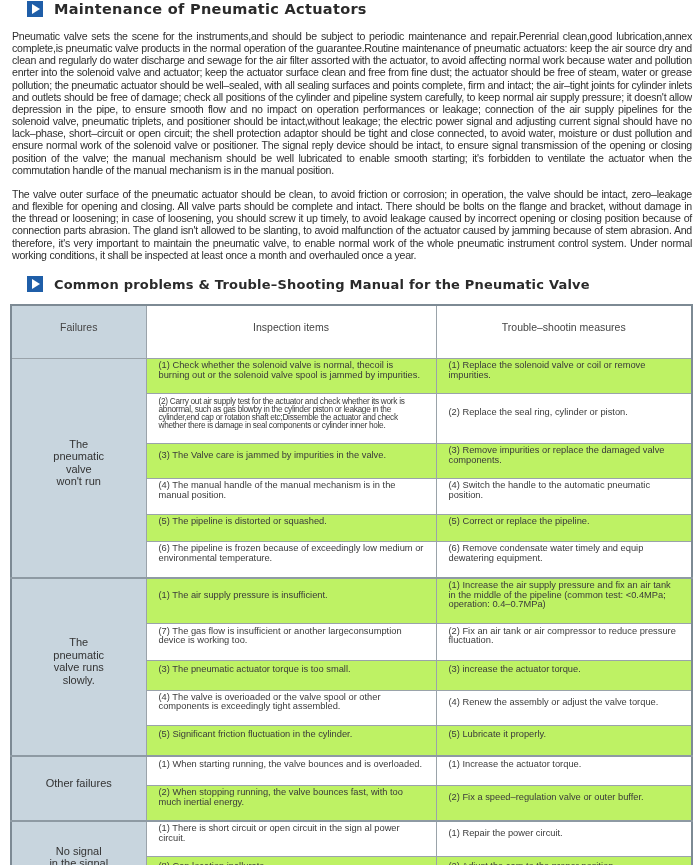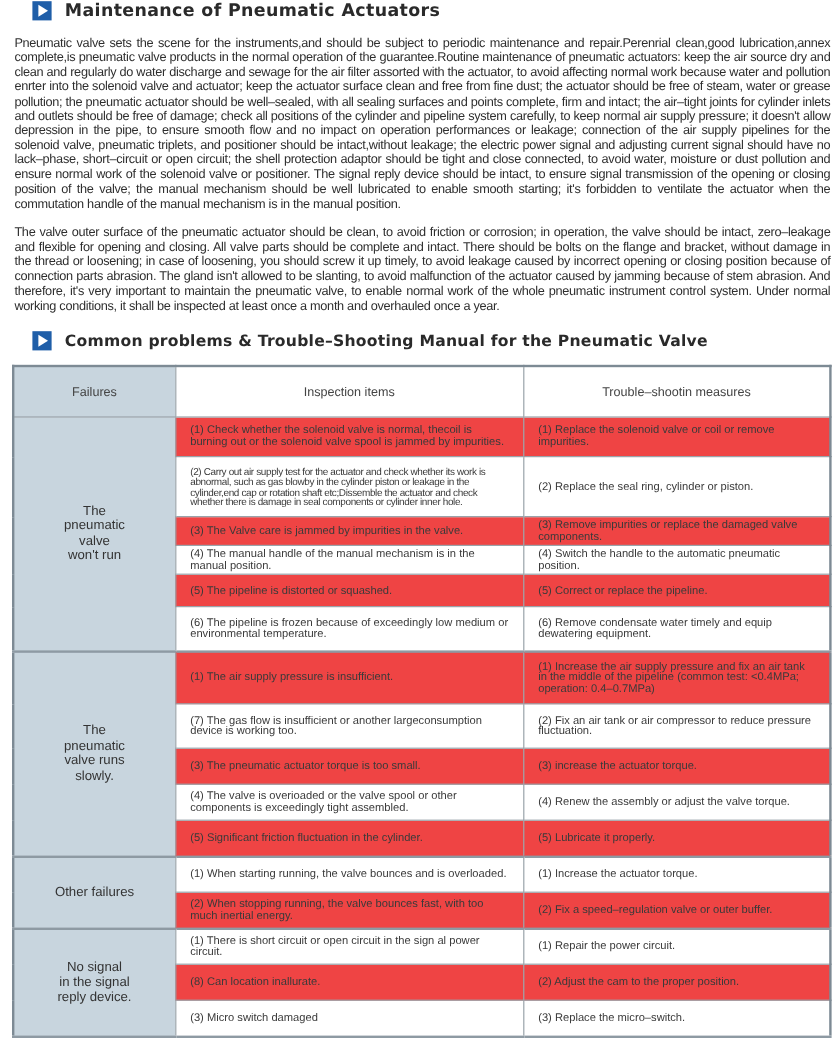--- a/index.html
+++ b/index.html
@@ -35,32 +35,32 @@
     table.ts {
       position: absolute; left: 10px; top: 304px; width: 681px;
       border-collapse: collapse; table-layout: fixed;
       border: 2px solid #7d8a94;
       font-size: 9.3px; color: #3a3a3a;
     }
     table.ts col.c1 { width: 135px; }
     table.ts col.c2 { width: 290px; }
     table.ts col.c3 { width: 256px; }
     table.ts th, table.ts td {
-      border: 1px solid #9aa3aa; padding: 2px 12px 2px 12px; vertical-align: middle;
+      border: 1px solid #9aa3aa; padding: 2px 12px 13px 12px; vertical-align: middle;
     }
     table.ts th {
       font-weight: normal; font-size: 10.5px; color: #444; height: 37px; background: #ffffff;
     }
     table.ts th.fail-h { background: #c8d5de; }
     table.ts td.fail {
       background: #c8d5de; text-align: center; font-size: 11px; line-height: 12.5px; color: #333;
       border-bottom: 2px solid #8e9aa3; white-space: pre-line;
     }
     table.ts td.cell { line-height: 9.6px; }
-    table.ts tr.g td.cell { background: #ef4444; }
+    table.ts tr.g td.cell { background: #bef264; }
     table.ts tr.w td.cell { background: #ffffff; }
     table.ts td.small { font-size: 8.3px; line-height: 8.3px; letter-spacing: -0.3px; }
     table.ts tr.last-of-group td.cell { border-bottom: 2px solid #8e9aa3; }
   </style>
 </head>
 <body>
 
 <div class="heading" id="h1">
   <span class="tri-box"></span>
   <h1>Maintenance of Pneumatic Actuators</h1>

